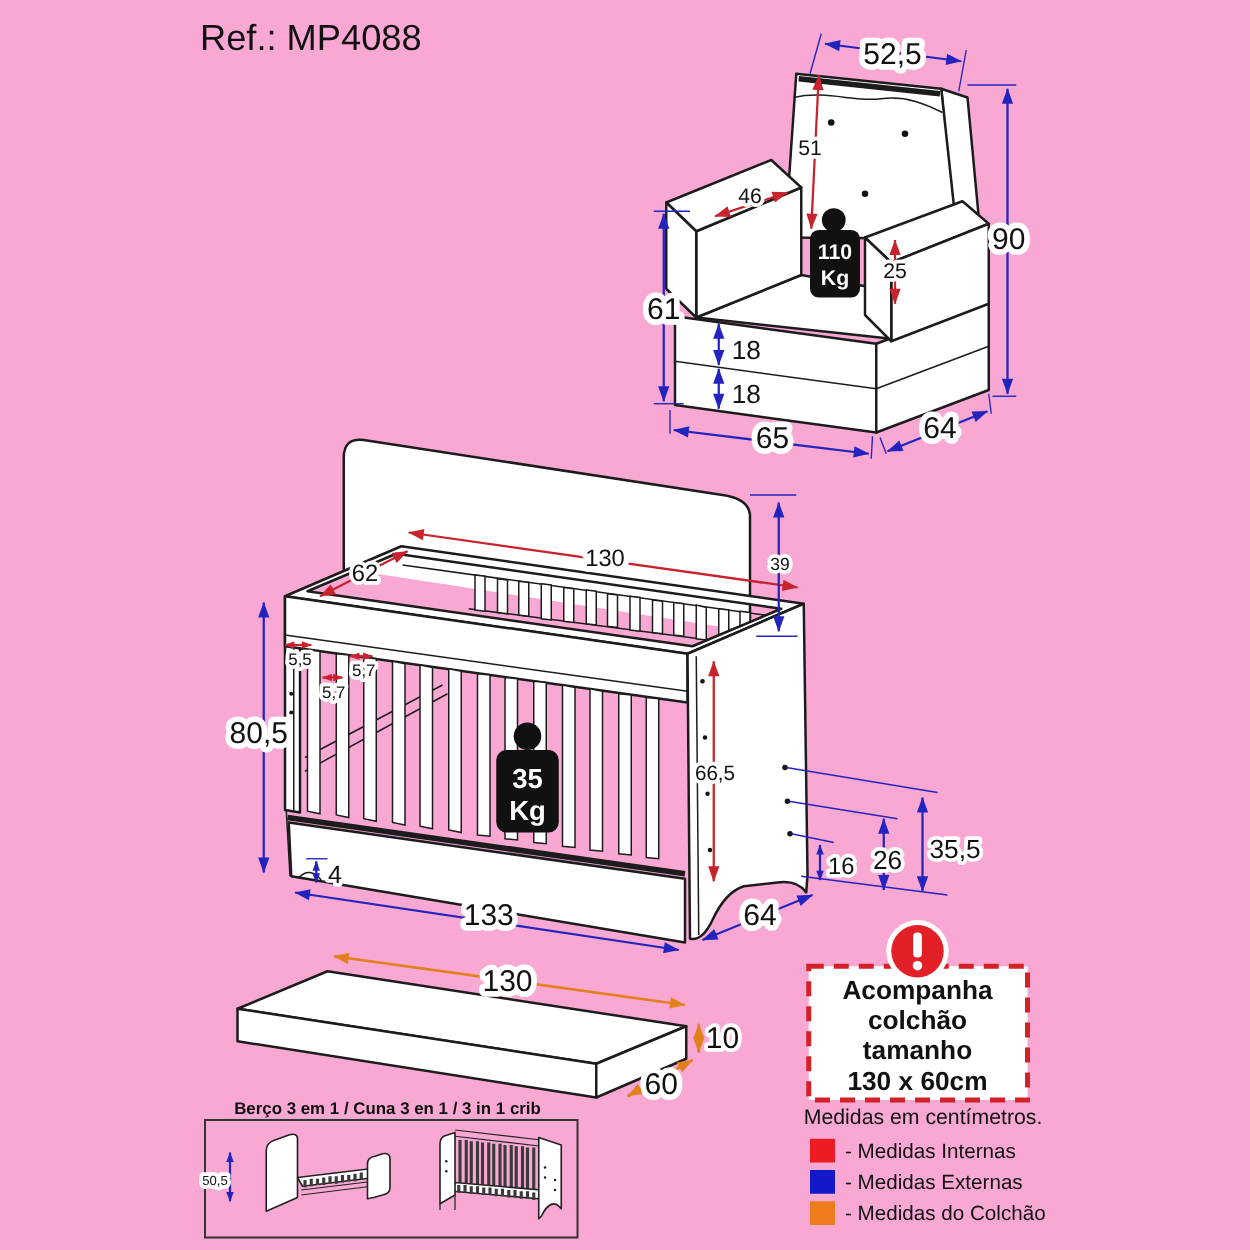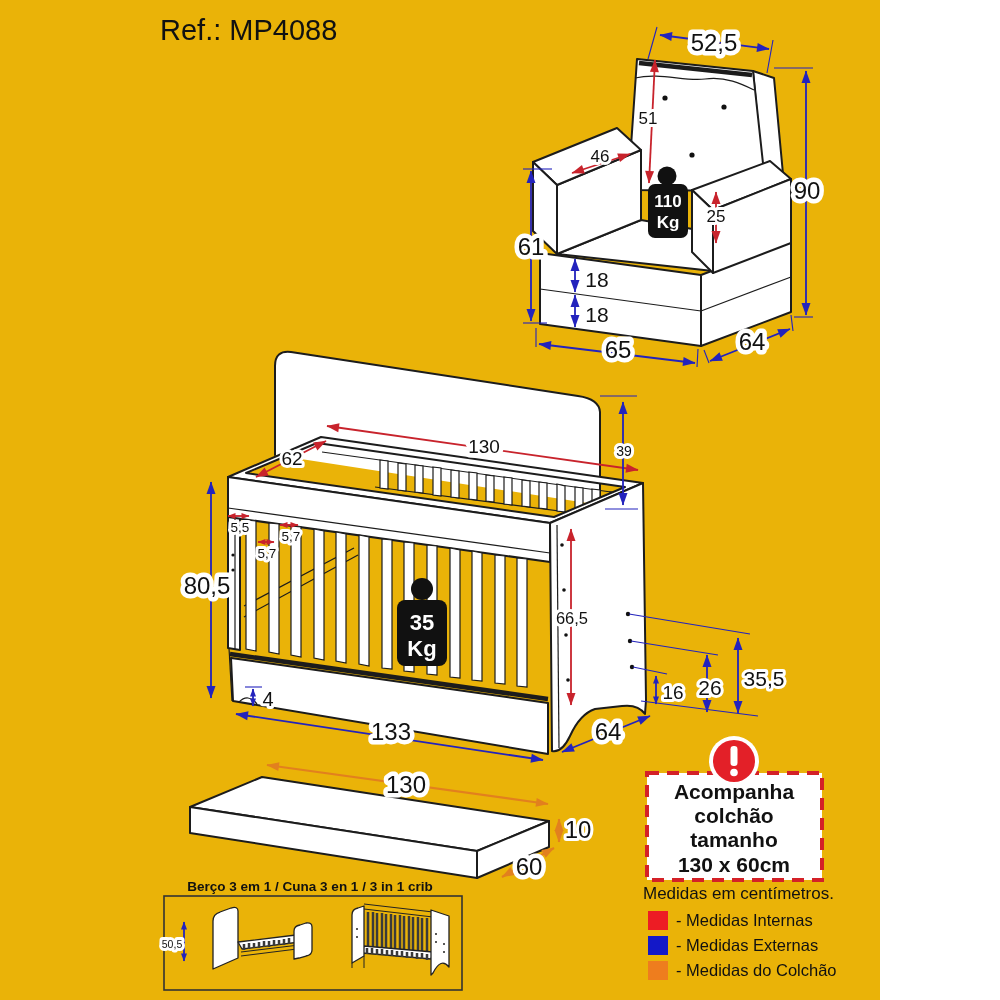--- a/index.html
+++ b/index.html
@@ -1,16 +1,16 @@
 <!DOCTYPE html>
 <html><head>
 <meta charset="utf-8">
 <style>
   html,body{margin:0;padding:0;background:#fff;}
-  .stage{position:relative;width:880px;height:1000px;background:#eab308;overflow:hidden;
+  .stage{position:relative;width:1000px;height:1000px;background:#f9a8d4;overflow:hidden;
          font-family:"Liberation Sans", sans-serif;}
   svg text{font-family:"Liberation Sans", sans-serif;fill:#111;}
   
   .fur{fill:#fff;stroke:#1c1c1c;stroke-width:2;stroke-linejoin:round;stroke-linecap:round;}
   .fur-thin{fill:none;stroke:#1c1c1c;stroke-width:1.2;}
   .fur-thick{fill:none;stroke:#1c1c1c;stroke-width:4.5;}
   .slat{fill:#fff;stroke:#1c1c1c;stroke-width:1.2;}
   .mini{fill:#fff;stroke:#222;stroke-width:1.3;stroke-linejoin:round;}
   .mini-dark{fill:none;stroke:#3a3a3a;stroke-width:2.5;}
   .mini-thin{fill:none;stroke:#222;stroke-width:1;}

